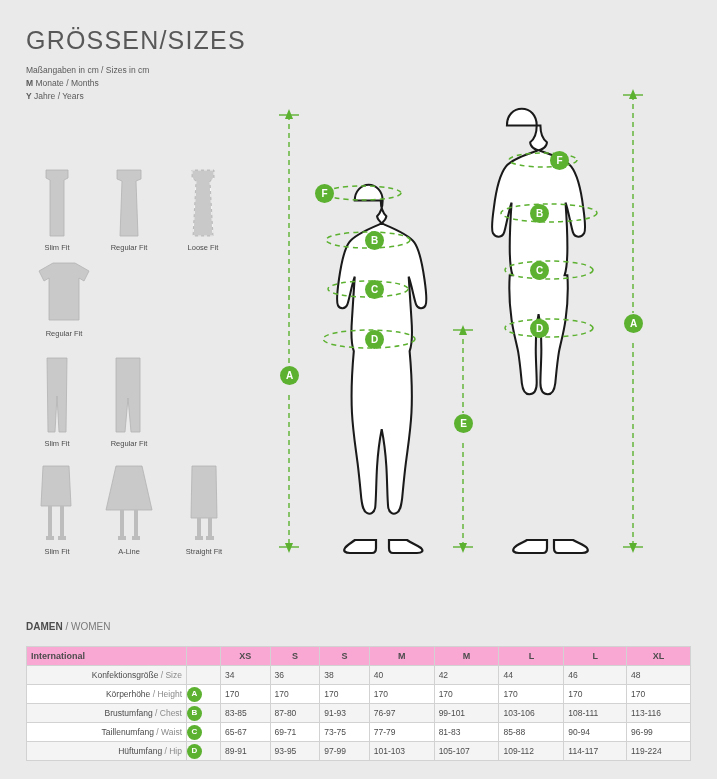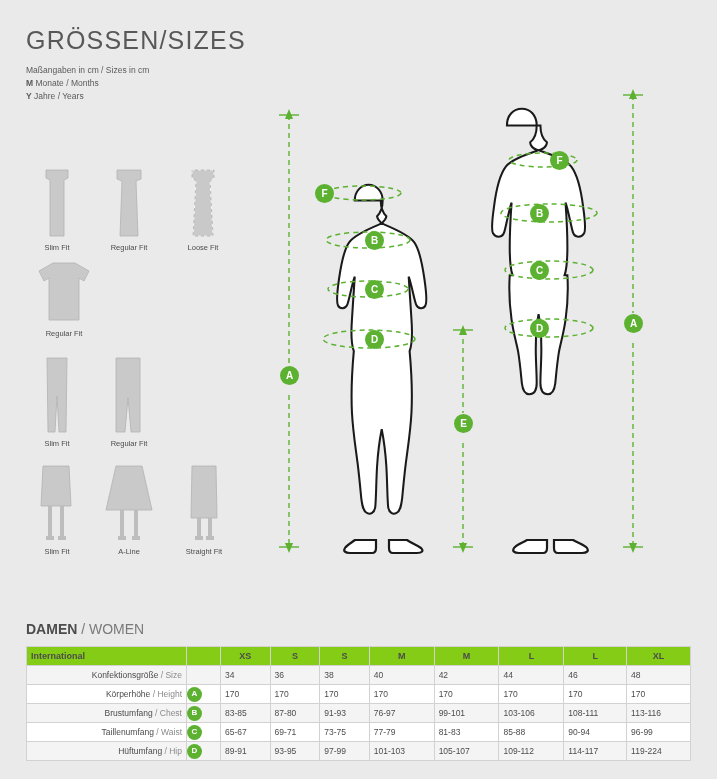--- a/index.html
+++ b/index.html
@@ -43,37 +43,37 @@
     width:19px; height:19px; border-radius:50%;
     background:#5cb130; color:#fff;
     font-size:10px; font-weight:bold;
     display:flex; align-items:center; justify-content:center;
     font-family:"Liberation Sans", sans-serif;
   }
 
   
   .tbl-title {
     position:absolute; left:26px; top:621px;
-    font-size:14px; color:#4c4c4c;
+    font-size:10px; color:#4c4c4c;
   }
   .tbl-title b { font-weight:bold; }
   .tbl-title span { color:#7a7a7a; }
 
   table.sizes {
     position:absolute; left:26px; top:646px;
     width:665px; border-collapse:collapse;
     font-size:8.5px;
   }
   table.sizes th, table.sizes td {
     border:1px solid #d2d2d2;
     height:19px; padding:0 4px;
     color:#4c4c4c; font-weight:normal;
   }
   table.sizes thead th {
-    background:#84cc16; font-weight:bold; font-size:9px;
+    background:#f9a8d4; font-weight:bold; font-size:9px;
   }
   table.sizes thead th.first { text-align:left; width:160px; }
   table.sizes tbody td.rowlab { text-align:right; background:#ffffff; }
   table.sizes tbody td.badgecell { width:34px; background:#ffffff; padding:0; }
   table.sizes tbody tr:nth-child(odd) td { background:#f4f4f4; }
   table.sizes tbody tr:nth-child(odd) td.rowlab,
   table.sizes tbody tr:nth-child(odd) td.badgecell { background:#f4f4f4; }
   table.sizes tbody tr:nth-child(even) td { background:#ffffff; }
   .cellbadge {
     width:15px; height:15px; border-radius:50%;

